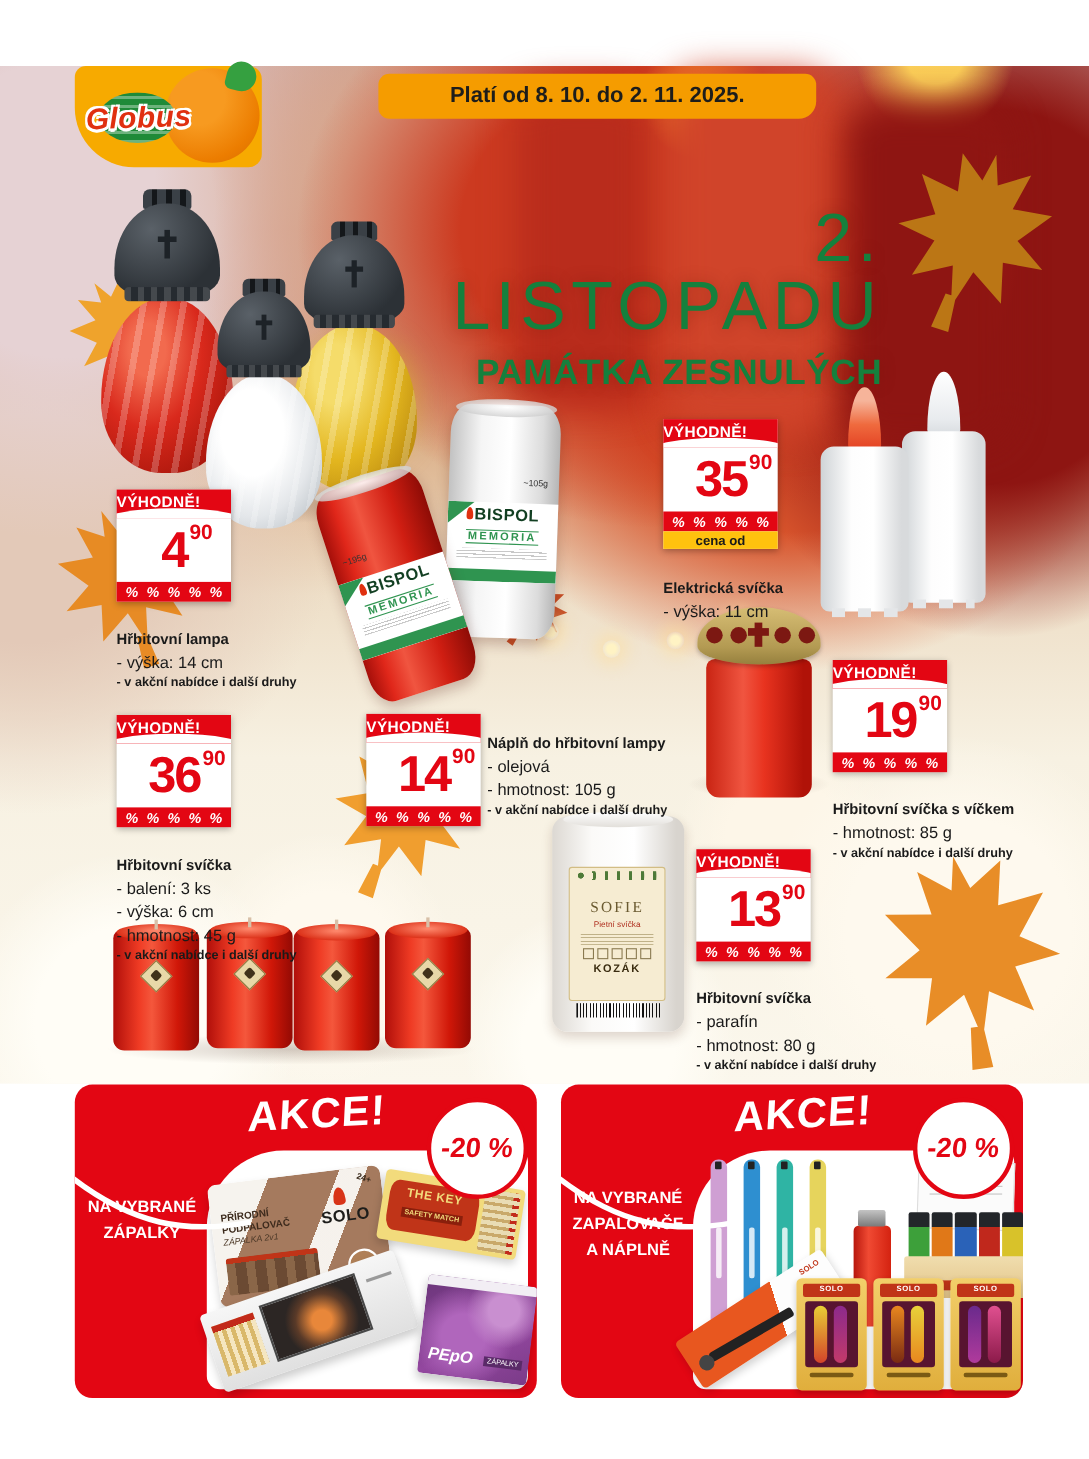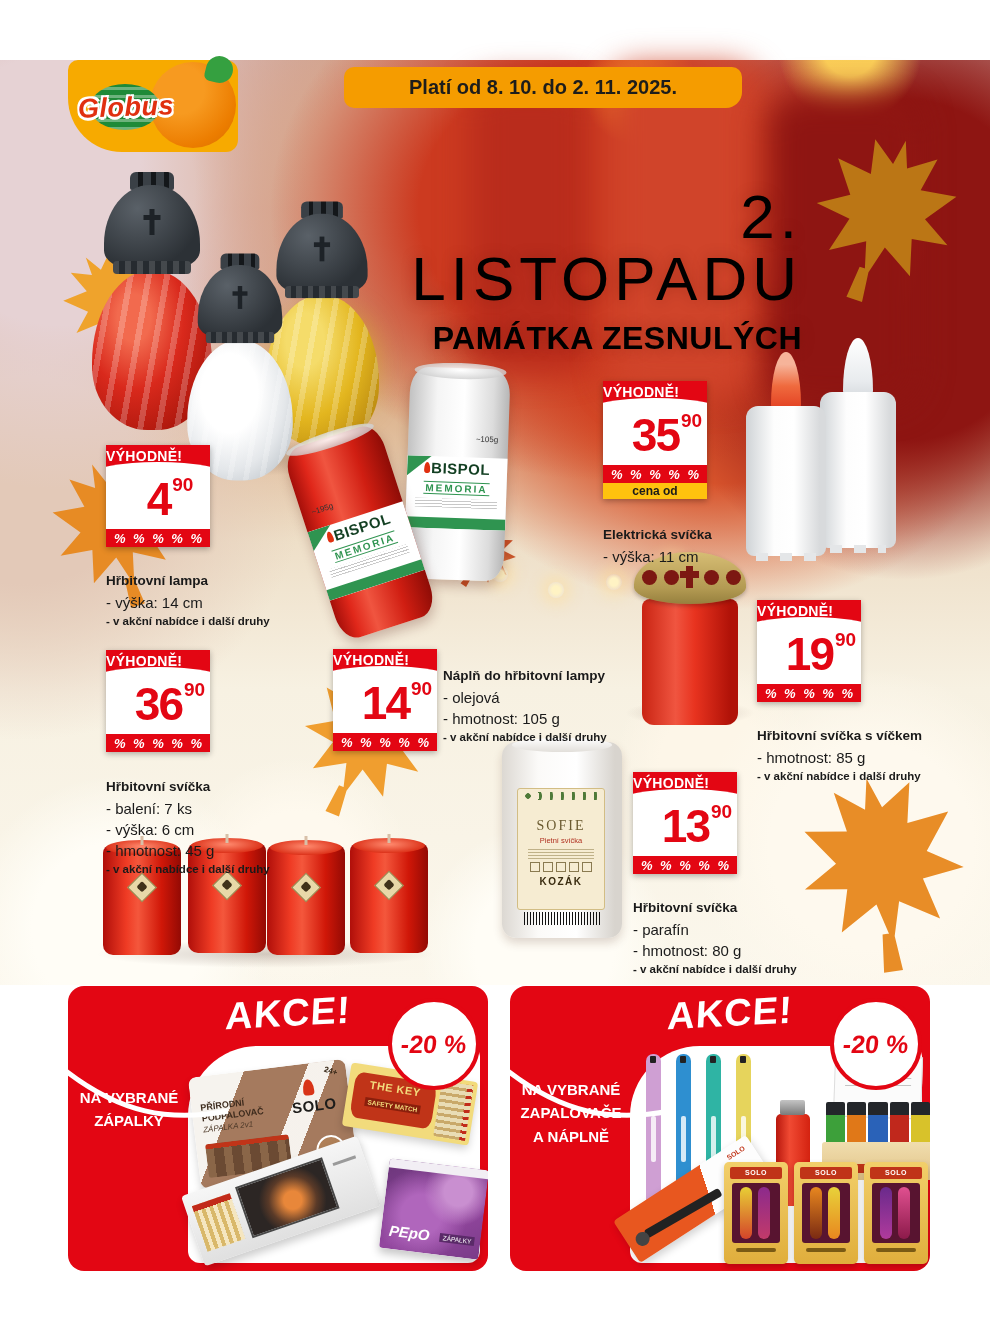--- a/index.html
+++ b/index.html
@@ -47,21 +47,21 @@
   .logo-globe{left:90px;top:84px;width:70px;height:46px;border-radius:50%;z-index:6;
     background:repeating-linear-gradient(0deg,rgba(255,255,255,.35) 0 3px,rgba(255,255,255,0) 3px 8px),#1f8a38;}
   .logo-text{left:78px;top:92px;z-index:7;font-size:27px;font-weight:800;font-style:italic;color:#e03010;
     letter-spacing:.5px;transform:rotate(-2deg);
     text-shadow:-2px -2px 0 #fff,2px -2px 0 #fff,-2px 2px 0 #fff,2px 2px 0 #fff,0 3px 0 #fff;}
   .date-pill{left:344px;top:67px;width:398px;height:41px;background:var(--orange);z-index:4;
     border-radius:10px 10px 16px 10px;display:flex;align-items:center;justify-content:center;}
   .date-pill span{font-size:20px;font-weight:800;color:#1d1d1b;}
 
   
-  .headline{left:350px;top:186px;width:452px;text-align:right;z-index:4;color:#000000;
+  .headline{left:350px;top:186px;width:452px;text-align:right;z-index:4;color:#15803d;
     text-shadow:0 0 14px rgba(110,20,10,.35);}
   .headline .t1{font-size:62px;font-weight:300;letter-spacing:5px;line-height:1;}
   .headline .t2{font-size:32px;font-weight:800;letter-spacing:.5px;margin-top:10px;}
 
   
   .pcard{position:absolute;width:104px;background:#fff;z-index:5;box-shadow:0 2px 6px rgba(0,0,0,.3);}
   .badge{position:relative;height:26px;background:var(--red);overflow:hidden;text-align:left;}
   .badge span{position:relative;z-index:2;color:#fff;font-weight:800;font-size:14px;line-height:23px;letter-spacing:.3px;}
   .badge::after{content:"";position:absolute;left:-14%;width:128%;bottom:-17px;height:26px;background:#fff;border-radius:50%;z-index:1;}
   .price{height:58px;display:flex;justify-content:center;align-items:flex-start;color:var(--red);padding-left:24px;}
@@ -449,21 +449,21 @@
     <div class="pct">
         <span>%</span>
         <span>%</span>
         <span>%</span>
         <span>%</span>
         <span>%</span>
       </div>
   </div>
   <div class="otext" style="left:106px;top:757px">
     <div class="name">Hřbitovní svíčka</div>
-    <div class="line">- balení: 7 ks</div>
+    <div class="line">- balení: 3 ks</div>
     <div class="line">- výška: 6 cm</div>
     <div class="line">- hmotnost: 45 g</div>
     <div class="note">- v akční nabídce i další druhy</div>
   </div>
 
   <div class="pcard" style="left:333px;top:649px">
     <div class="badge"><span>VÝHODNĚ!</span></div>
     <div class="price">
         <span class="int">14</span>
         <span class="dec">90</span>

